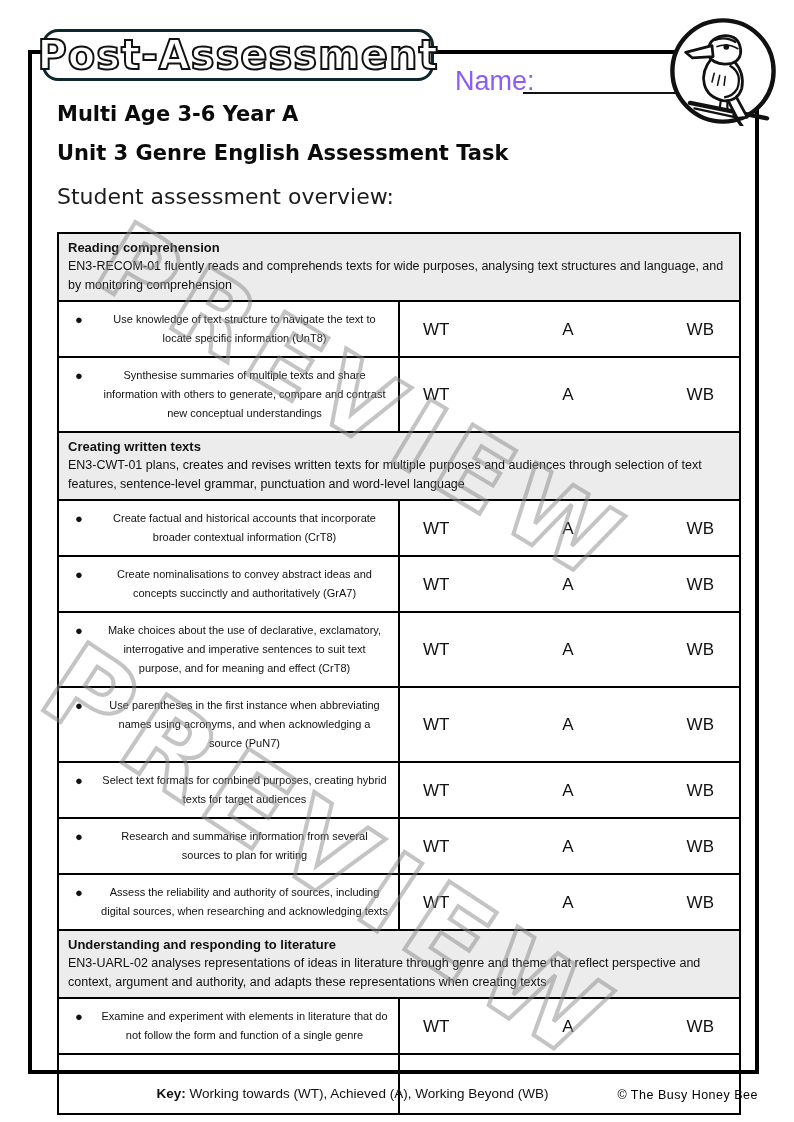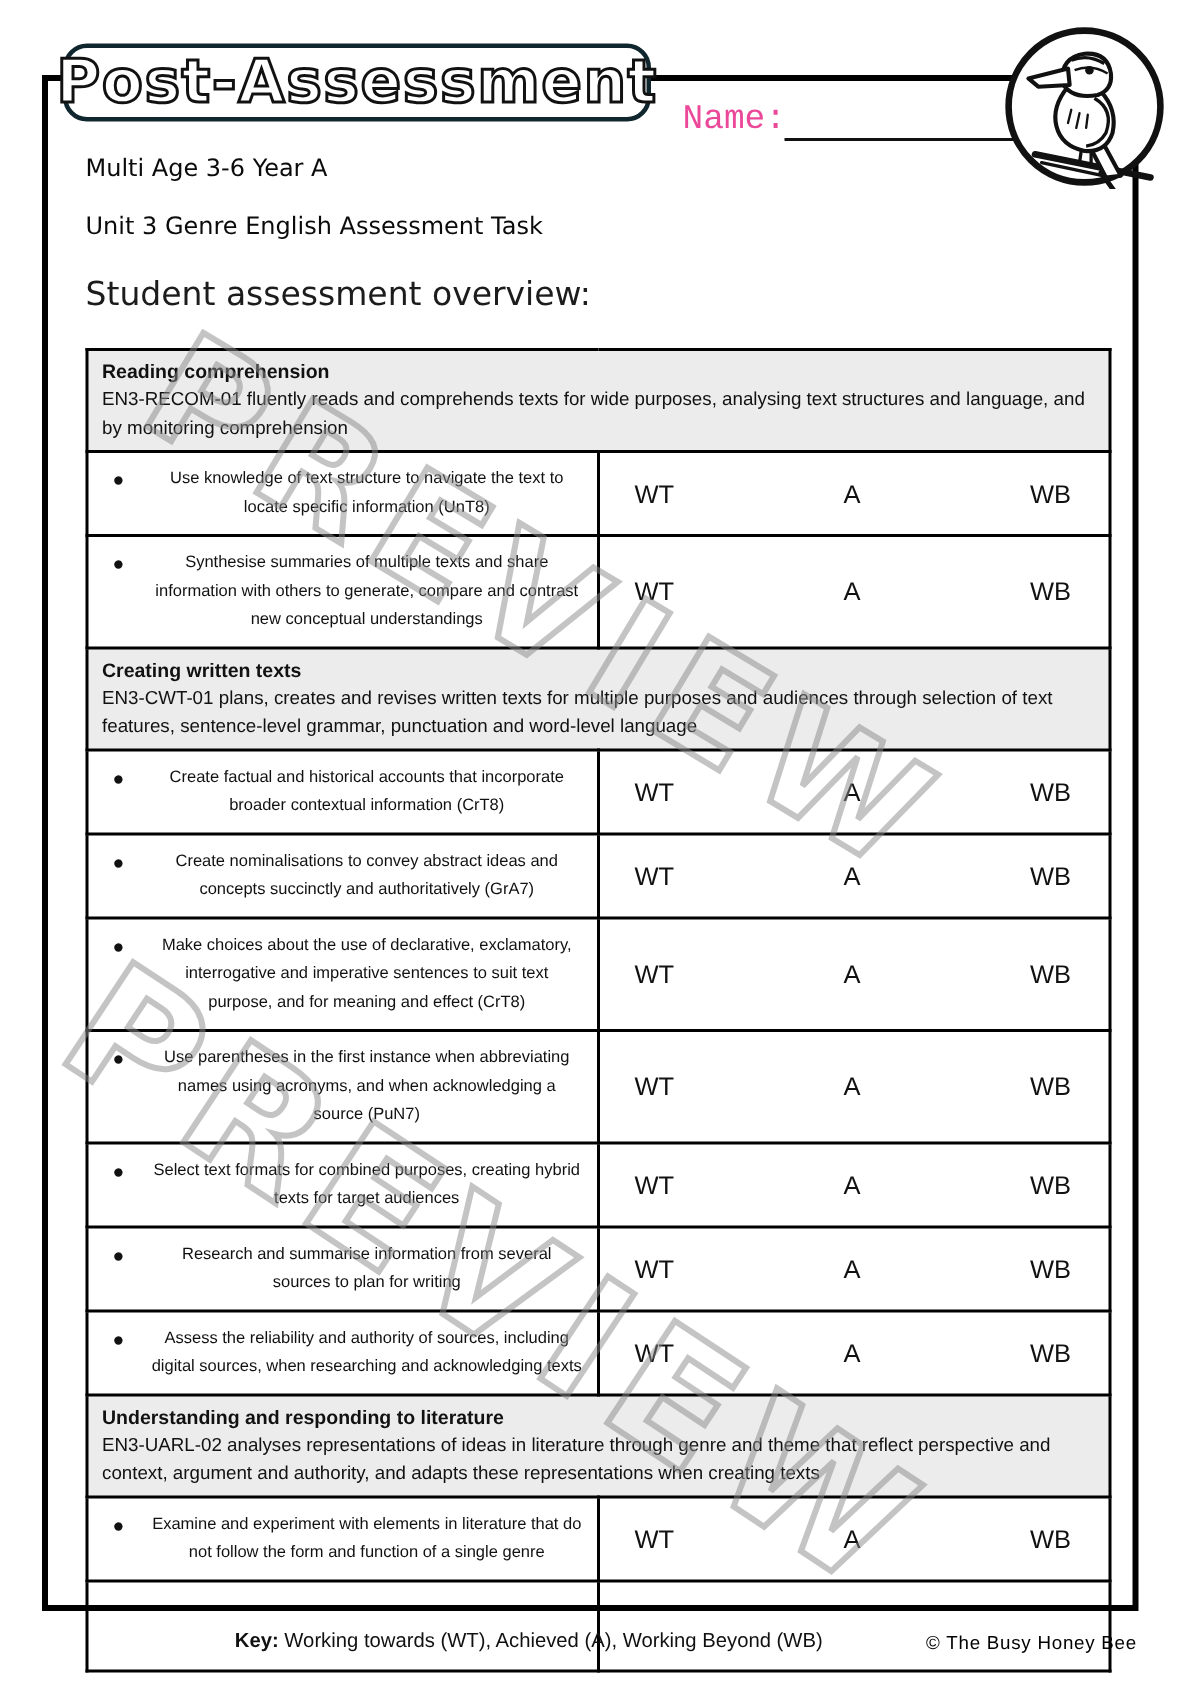--- a/index.html
+++ b/index.html
@@ -17,35 +17,35 @@
     position:absolute;left:42px;top:29px;width:392px;height:52px;
     background:#fff;border:3.5px solid #10262e;border-radius:16px;
     display:flex;align-items:center;justify-content:center;z-index:5;box-sizing:border-box;
   }
   .banner-text{
     font-family:"DejaVu Sans",sans-serif;font-weight:bold;font-size:40px;
     letter-spacing:1px;color:#fff;-webkit-text-stroke:2px #111;white-space:nowrap;
   }
   
   .name-label{
-    position:absolute;left:455px;top:66px;font-family:Liberation Mono, monospace;
-    font-size:23px;color:#ec4899;z-index:5;
+    position:absolute;left:455px;top:66px;font-family:Liberation Sans, sans-serif;
+    font-size:27px;color:#8b5cf6;z-index:5;
   }
   .name-line{
     position:absolute;left:523px;top:92px;width:167px;height:0;
     border-bottom:2.5px solid #111;z-index:5;
   }
   
   .logo-circle{
     position:absolute;left:668px;top:16px;width:110px;height:110px;z-index:6;
   }
   
   .doc-title{
     position:absolute;left:57px;font-family:"DejaVu Sans",sans-serif;
-    font-weight:normal;font-size:16px;color:#0b0b0b;z-index:4;white-space:nowrap;
+    font-weight:bold;font-size:21px;color:#0b0b0b;z-index:4;white-space:nowrap;
   }
   .title1{top:102px;}
   .title2{top:141px;}
   .subtitle{
     position:absolute;left:57px;top:184px;font-family:"DejaVu Sans",sans-serif;
     font-size:22px;font-weight:400;color:#1c1c1c;z-index:4;white-space:nowrap;
   }
   
   .table-wrap{position:absolute;left:57px;top:232px;width:684px;z-index:3;}
   table.assess{border-collapse:collapse;width:684px;table-layout:fixed;}

